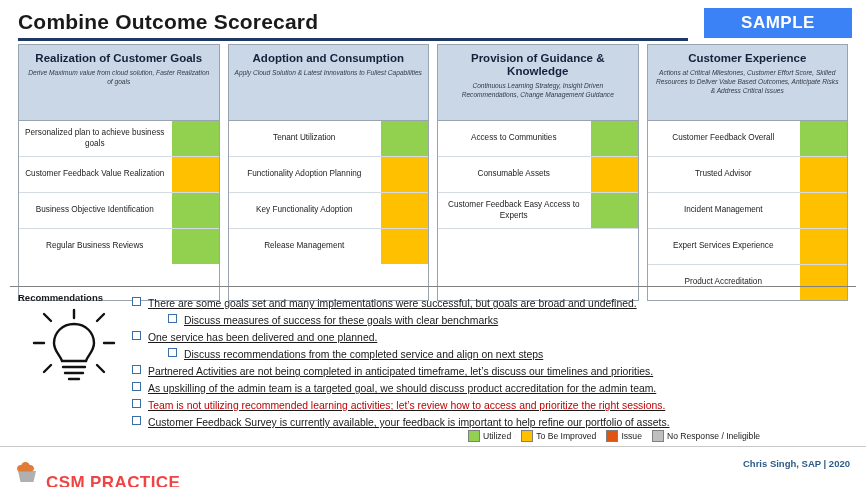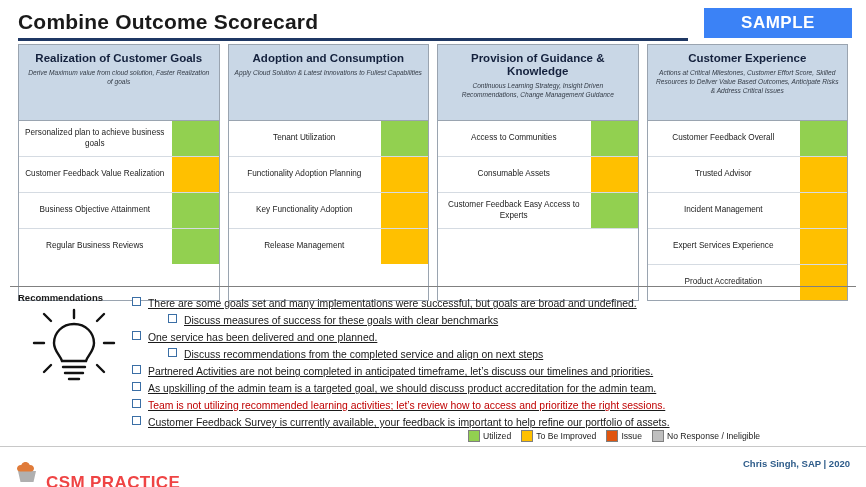--- a/index.html
+++ b/index.html
@@ -253,21 +253,21 @@
       </div>
       <div class="row">
         <div class="row-label">Personalized plan to achieve business goals</div>
         <div class="status s-utilized"></div>
       </div>
       <div class="row">
         <div class="row-label">Customer Feedback Value Realization</div>
         <div class="status s-improve"></div>
       </div>
       <div class="row">
-        <div class="row-label">Business Objective Attainment</div>
+        <div class="row-label">Business Objective Identification</div>
         <div class="status s-utilized"></div>
       </div>
       <div class="row">
         <div class="row-label">Regular Business Reviews</div>
         <div class="status s-utilized"></div>
       </div>
     </div>
 
     <div class="col">
       <div class="col-head">

